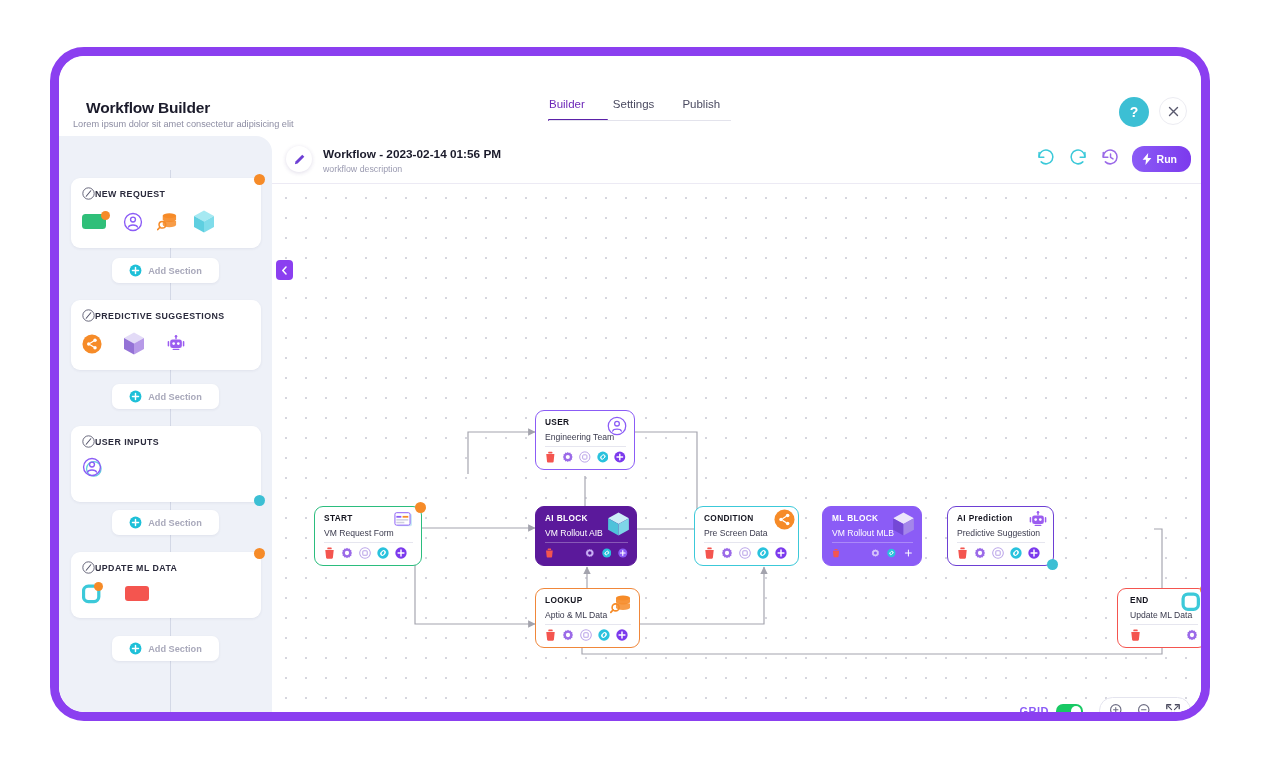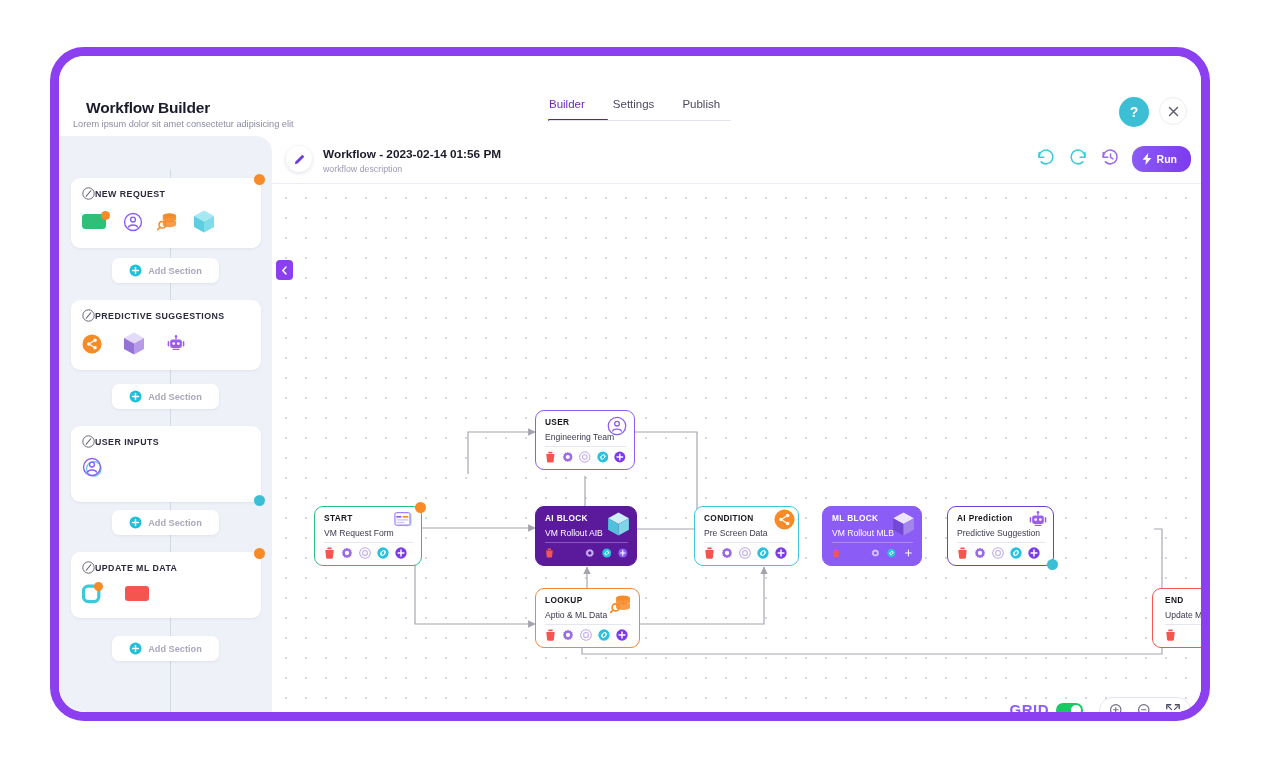--- a/index.html
+++ b/index.html
@@ -203,21 +203,21 @@
   .node-glyph { position: absolute; right: 7px; top: 5px; }
 
   .node.dark .node-title, .node.dark .node-sub { color: #fff; }
   .node.dark .node-sub { border-bottom-color: rgba(255,255,255,.28); }
 
   
   #grid-ctl {
     position: absolute; right: 118px; bottom: 12px;
     display: flex; align-items: center; gap: 7px; z-index: 30;
   }
-  #grid-label { font-size: 15px; font-weight: bold; color: #8b5cf6; letter-spacing: .5px; margin-left: 12px; }
+  #grid-label { font-size: 11px; font-weight: bold; color: #8b5cf6; letter-spacing: .5px; margin-left: 12px; }
   #grid-toggle {
     width: 27px; height: 14px; border-radius: 8px; background: #18c964;
     position: relative; cursor: pointer;
   }
   #grid-toggle::after {
     content: ""; position: absolute; right: 2px; top: 2px;
     width: 10px; height: 10px; border-radius: 50%; background: #fff;
   }
   #zoom-ctl {
     position: absolute; right: 10px; bottom: 6px; z-index: 30;
@@ -742,21 +742,21 @@
                 <path d="M5.3 8.7 a1.9 1.9 0 0 1 0-2.7 l1.2-1.2 a1.9 1.9 0 0 1 2.7 2.7 l-.5.5" fill="none" stroke="#fff" stroke-width="1.2" stroke-linecap="round"></path>
                 <path d="M8.7 5.3 a1.9 1.9 0 0 1 0 2.7 l-1.2 1.2 a1.9 1.9 0 0 1-2.7-2.7" fill="none" stroke="#fff" stroke-width="1.2" stroke-linecap="round"></path>
               </svg>
           <svg width="12" height="12" viewBox="0 0 14 14">
                 <circle cx="7" cy="7" r="6.6" fill="#7c3aed"></circle>
                 <path d="M7 3.6 v6.8 M3.6 7 h6.8" stroke="#fff" stroke-width="1.7" stroke-linecap="round"></path>
               </svg>
         </div>
       </div>
 
-      <div class="node" id="n-end" style="left:880px; top:404px; width:90px; border-color:#f4554f;padding-left:12px;">
+      <div class="node" id="n-end" style="left:845px; top:404px; width:90px; border-color:#f4554f;padding-left:12px;">
         <div class="node-badge"></div>
         <div class="node-glyph" style="top:3px;right:4px;">
           <svg width="21" height="21" viewBox="0 0 22 22">
                 <rect x="2.2" y="2.2" width="16" height="16" rx="5" fill="none" stroke="#3cc9d9" stroke-width="3.4"></rect>
               </svg>
         </div>
         <div class="node-title">END</div>
         <div class="node-sub">Update ML Data</div>
         <div class="node-icons" style="justify-content:space-between;">
           <svg width="11" height="12" viewBox="0 0 12 13">

